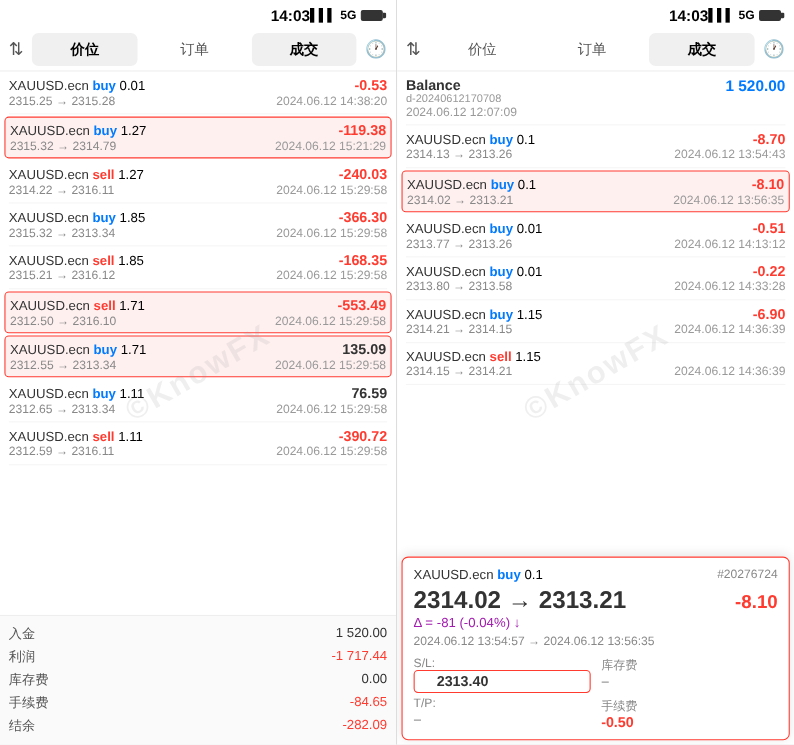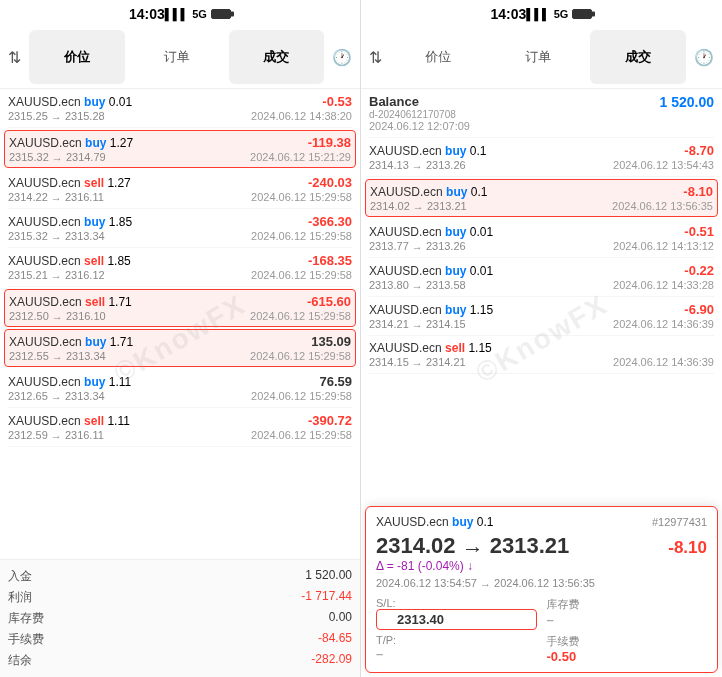--- a/index.html
+++ b/index.html
@@ -35,21 +35,21 @@
       height: 677px;
       background: #fff;
       display: flex;
       flex-direction: column;
       position: relative;
       overflow: hidden;
     }
     
     .status-bar {
       display: flex;
-      justify-content: center;
+      justify-content: flex-end;
       align-items: center;
       padding: 6px 12px 4px;
       font-size: 13px;
       font-weight: 600;
       background: #fff;
     }
     .status-time { font-size: 14px; font-weight: 700; }
     .status-icons { display: flex; gap: 4px; align-items: center; font-size: 11px; }
     .battery-icon {
       display: inline-block;
@@ -78,21 +78,21 @@
     }
     .sort-icon {
       font-size: 16px;
       color: #555;
       margin-right: 4px;
       cursor: pointer;
     }
     .tab {
       flex: 1;
       text-align: center;
-      padding: 18px 6px;
+      padding: 6px 6px;
       font-size: 13px;
       color: #555;
       border-radius: 6px;
       cursor: pointer;
       font-family: Liberation Serif, serif;
     }
     .tab.active {
       background: #f0f0f0;
       color: #000;
       font-weight: 600;
@@ -359,21 +359,21 @@
         </div>
       </div>
 
       <div class="trade-row highlighted">
         <div class="trade-row-top">
           <span class="trade-instrument">
             <span class="instrument-name">XAUUSD.ecn</span>
             <span class="sell-label"> sell </span>
             <span>1.71</span>
           </span>
-          <span class="trade-pnl">-615.60</span>
+          <span class="trade-pnl">-553.49</span>
         </div>
         <div class="trade-row-bottom">
           <span class="trade-price">
             <span>2312.50</span> → <span>2316.10</span>
           </span>
           <span class="trade-date">2024.06.12 15:29:58</span>
         </div>
       </div>
 
       <div class="trade-row highlighted">
@@ -586,21 +586,21 @@
       </div>
     </div>
 
     <div class="popup-overlay">
       <div class="popup-header">
         <span class="trade-instrument">
           <span class="instrument-name">XAUUSD.ecn</span>
           <span class="buy-label"> buy </span>
           <span>0.1</span>
         </span>
-        <span class="popup-order-id">#12977431</span>
+        <span class="popup-order-id">#20276724</span>
       </div>
       <div class="popup-price-row">
         <span class="popup-price">
           <span>2314.02</span> → <span>2313.21</span>
         </span>
         <span class="popup-pnl">-8.10</span>
       </div>
       <div class="popup-delta">Δ = -81 (-0.04%) ↓</div>
       <div class="popup-dates">
         <span>2024.06.12 13:54:57</span> → <span>2024.06.12 13:56:35</span>

